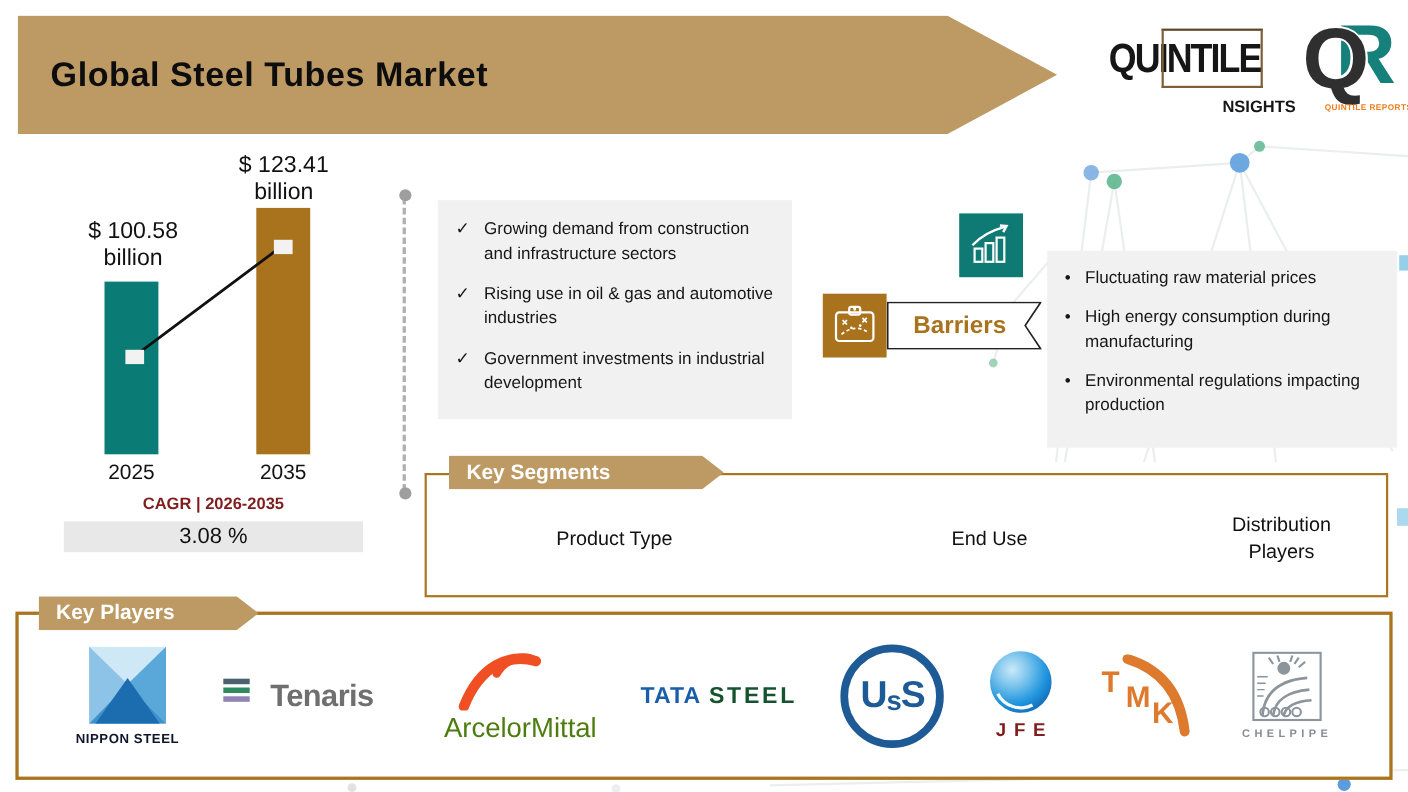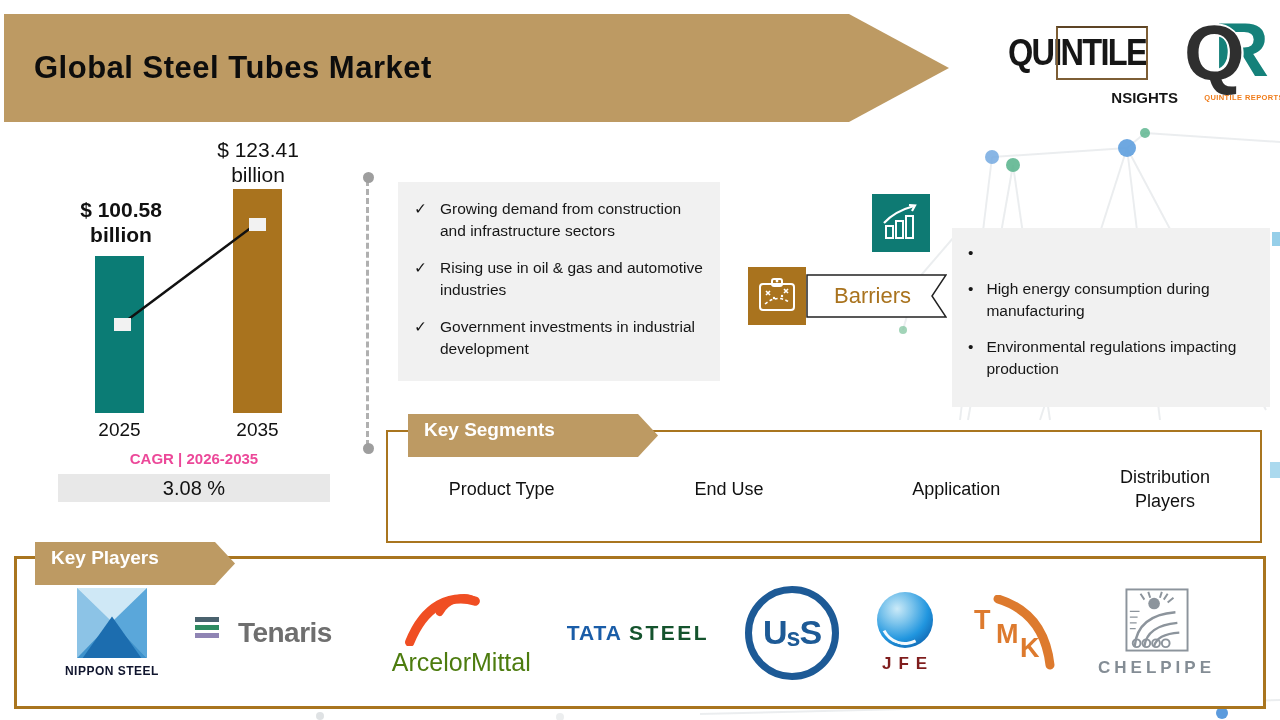--- a/index.html
+++ b/index.html
@@ -4,21 +4,21 @@
 <style>
   * { margin:0; padding:0; box-sizing:border-box; }
   html,body { background:#fff; }
   body { font-family:"Liberation Sans", sans-serif; color:#1a1a1a; }
   #slide { position:relative; width:1280px; height:720px; background:#ffffff; overflow:hidden; }
 
   
   #bg-network { position:absolute; left:0; top:0; width:1280px; height:720px; z-index:0; }
 
   
-  .header-banner { position:absolute; left:4px; top:14px; width:945px; height:108px; background:#BD9A63; z-index:2;
+  .header-banner { position:absolute; left:16px; top:14px; width:945px; height:108px; background:#BD9A63; z-index:2;
     clip-path:polygon(0 0, 845px 0, 945px 54px, 845px 108px, 0 108px);text-align:center; }
   .page-title { position:absolute; left:30px; top:50%; transform:translateY(-50%);
     font-size:31px; font-weight:bold; color:#0d0d0d; letter-spacing:.5px; }
 
   .qi-logo { position:absolute; left:1008px; top:32px; width:172px; height:66px; z-index:2; }
   .qi-word { font-size:37px; font-weight:600; color:#161616; letter-spacing:-2px;
     transform:scaleX(.88); transform-origin:left; display:inline-block; }
   .qi-box { position:absolute; left:48px; top:-6px; width:92px; height:54px;
     border:2px solid #7d5e35; border-top-color:#5d4425; }
   .qi-insights { position:absolute; right:2px; bottom:-8px; font-size:15px; font-weight:600; color:#161616; }
@@ -31,21 +31,21 @@
     letter-spacing:.4px; white-space:nowrap; z-index:3; }
 
   
   .bar-value { position:absolute; width:170px; text-align:center; font-size:21px; line-height:1.18;
     color:#111; white-space:pre-line; z-index:3; }
   #bar-2025 { position:absolute; left:95px; top:256px; width:49px; height:157px; background:#0B7C75; z-index:2; }
   #bar-2035 { position:absolute; left:233px; top:189px; width:49px; height:224px; background:#A9731E; z-index:2; }
   .bar-year { position:absolute; top:419px; width:49px; text-align:center; font-size:19px; color:#111; z-index:3; }
   #trend-svg { position:absolute; left:0; top:0; width:380px; height:460px; z-index:4; pointer-events:none; }
   .cagr-label { position:absolute; left:58px; top:450px; width:272px; text-align:center;
-    font-size:15px; font-weight:bold; color:#ec4899; z-index:3; }
+    font-size:15px; font-weight:bold; color:#7f1d1d; z-index:3; }
   .cagr-box { position:absolute; left:58px; top:474px; width:272px; height:28px; background:#E8E8E8;
     text-align:center; font-size:20px; line-height:28px; color:#111; z-index:3; }
   .copyright { position:absolute; left:120px; top:512px; width:248px; text-align:right;
     font-size:18px; color:#ABABAB; z-index:3; }
 
   
   .divider { position:absolute; left:366px; top:180px; height:266px; border-left:3px dashed #B0B0B0; z-index:2; }
   .divider .dot { position:absolute; left:-6px; width:11px; height:11px; border-radius:50%; background:#9E9E9E; }
   .divider .dot.top { top:-8px; } .divider .dot.bottom { bottom:-8px; }
 
@@ -57,30 +57,30 @@
   .panel li { display:flex; gap:13px; margin-bottom:15px; font-size:15.5px; line-height:1.42; color:#161616; }
   .panel li .glyph { flex:0 0 auto; }
   #barriers-panel li { margin-bottom:14px; }
 
   .pennant { position:absolute; z-index:3; }
   .pennant svg { position:absolute; left:0; top:0; }
   .pennant .pennant-label { position:absolute; left:0; top:0; width:100%; height:100%;
     display:flex; align-items:center; justify-content:center; font-size:22px; }
   #drivers-pennant { left:731px; top:200px; width:141px; height:44px; }
   #drivers-pennant .pennant-label { color:#0B7C75; padding-left:8px; }
-  #barriers-pennant { left:806px; top:274px; width:141px; height:44px; }
+  #barriers-pennant { left:806px; top:274px; width:141px; height:44px;font-weight:bold; }
   #barriers-pennant .pennant-label { color:#A9731E; padding-right:8px; }
 
   .icon-tile { position:absolute; width:58px; height:58px; display:flex; align-items:center; justify-content:center; z-index:3; }
   #drivers-icon { left:872px; top:194px; background:#0E7A73; }
   #barriers-icon { left:748px; top:267px; background:#A9731E; }
 
   
   .section-banner { position:absolute; background:#BD9A63; color:#fff; font-weight:bold; font-size:19px;
-    line-height:31px; height:43px; padding-left:16px; z-index:4;
+    line-height:31px; height:31px; padding-left:16px; z-index:4;
     clip-path:polygon(0 0, calc(100% - 20px) 0, 100% 50%, calc(100% - 20px) 100%, 0 100%); }
   #segments-banner { left:408px; top:414px; width:250px; }
   #players-banner { left:35px; top:542px; width:200px; }
 
   #segments-box { position:absolute; left:386px; top:430px; width:876px; height:113px; background:#fff;
     border:2.5px solid #A9751F; z-index:3; display:flex; align-items:center; }
   #segments-box .seg-item { flex:1; text-align:center; font-size:18px; color:#111; padding-top:6px; }
   #segments-box .seg-item.wrap { max-width:190px; }
   #segments-box .seg-item .seg-inner { display:inline-block; max-width:125px; line-height:1.3; }
 
@@ -103,21 +103,21 @@
   .uss-text { font-size:34px; font-weight:800; color:#1D5A96; letter-spacing:-1px; }
   .uss-text .small-s { font-size:25px; vertical-align:-2px; }
   .jfe-sphere { width:56px; height:56px; border-radius:50%; position:relative;
     background:radial-gradient(circle at 36% 30%, #CBEAF8 0%, #7CC4EC 28%, #2196DF 58%, #0D5CA8 88%, #0A4E92 100%); }
   .jfe-sphere::after { content:""; position:absolute; left:3px; top:3px; width:44px; height:44px; border-radius:50%;
     border:3px solid transparent; border-bottom-color:rgba(255,255,255,.95); transform:rotate(18deg); }
   .jfe-word { font-size:17px; font-weight:bold; color:#7f1d1d; letter-spacing:7px; margin-left:7px; }
   .tmk { position:relative; width:92px; height:76px; }
   .tmk span { position:absolute; font-size:27px; font-weight:800; color:#DD7A2E; }
   .tmk .t { left:4px; top:10px; } .tmk .m { left:26px; top:24px; } .tmk .k { left:50px; top:38px; }
-  .chelpipe-caption { font-size:17px; color:#848D95; letter-spacing:4px; font-weight:600; }
+  .chelpipe-caption { font-size:10px; color:#848D95; letter-spacing:4px; font-weight:600; }
 </style>
 </head>
 <body>
 
 <div id="slide">
 
   <svg id="bg-network" viewBox="0 0 1280 720">
     <g stroke="#E9ECEE" stroke-width="2" opacity="0.9">
       <line x1="992" y1="157" x2="1127" y2="148"></line>
       <line x1="1127" y1="148" x2="1145" y2="133"></line>
@@ -157,21 +157,21 @@
     <span class="qi-box"></span>
     <span class="qi-insights">NSIGHTS</span>
   </div>
 
   <div class="qr-logo">
     <span class="qr-r">R</span>
     <span class="qr-q">Q</span>
     <span class="qr-caption">QUINTILE REPORTS</span>
   </div>
 
-  <div class="bar-value" style="left:36px; top:198px;font-weight:bold;">$ 100.58
+  <div class="bar-value" style="left:36px; top:198px;">$ 100.58
 billion</div>
   <div class="bar-value" style="left:173px; top:138px;">$ 123.41
 billion</div>
   <div id="bar-2025"></div>
   <div id="bar-2035"></div>
   <svg id="trend-svg" viewBox="0 0 380 460">
     <line x1="122" y1="324" x2="256" y2="224" stroke="#111" stroke-width="2.5"></line>
     <rect x="114" y="318" width="17" height="13" fill="#F2F2F2"></rect>
     <rect x="249" y="218" width="17" height="13" fill="#F2F2F2"></rect>
   </svg>
@@ -230,36 +230,36 @@
     <svg width="141" height="44" viewBox="0 0 141 44">
       <polygon points="1,1 140,1 126,22 140,43 1,43" fill="#ffffff" stroke="#222" stroke-width="1.5"></polygon>
     </svg>
     <div class="pennant-label">Barriers</div>
   </div>
 
   <div class="panel" id="barriers-panel">
     <ul>
       <li>
         <span class="glyph">•</span>
+        <span>Fluctuating raw material prices</span>
       </li>
       <li>
         <span class="glyph">•</span>
         <span>High energy consumption during manufacturing</span>
       </li>
       <li>
         <span class="glyph">•</span>
         <span>Environmental regulations impacting production</span>
       </li>
     </ul>
   </div>
 
   <div id="segments-box">
     <div class="seg-item">Product Type</div>
     <div class="seg-item">End Use</div>
-    <div class="seg-item">Application</div>
     <div class="seg-item wrap">
       <span class="seg-inner">Distribution Players</span>
     </div>
   </div>
   <div class="section-banner" id="segments-banner">Key Segments</div>
 
   <div id="players-box">
 
     <div class="logo-cell">
       <svg width="70" height="70" viewBox="0 0 74 74">

